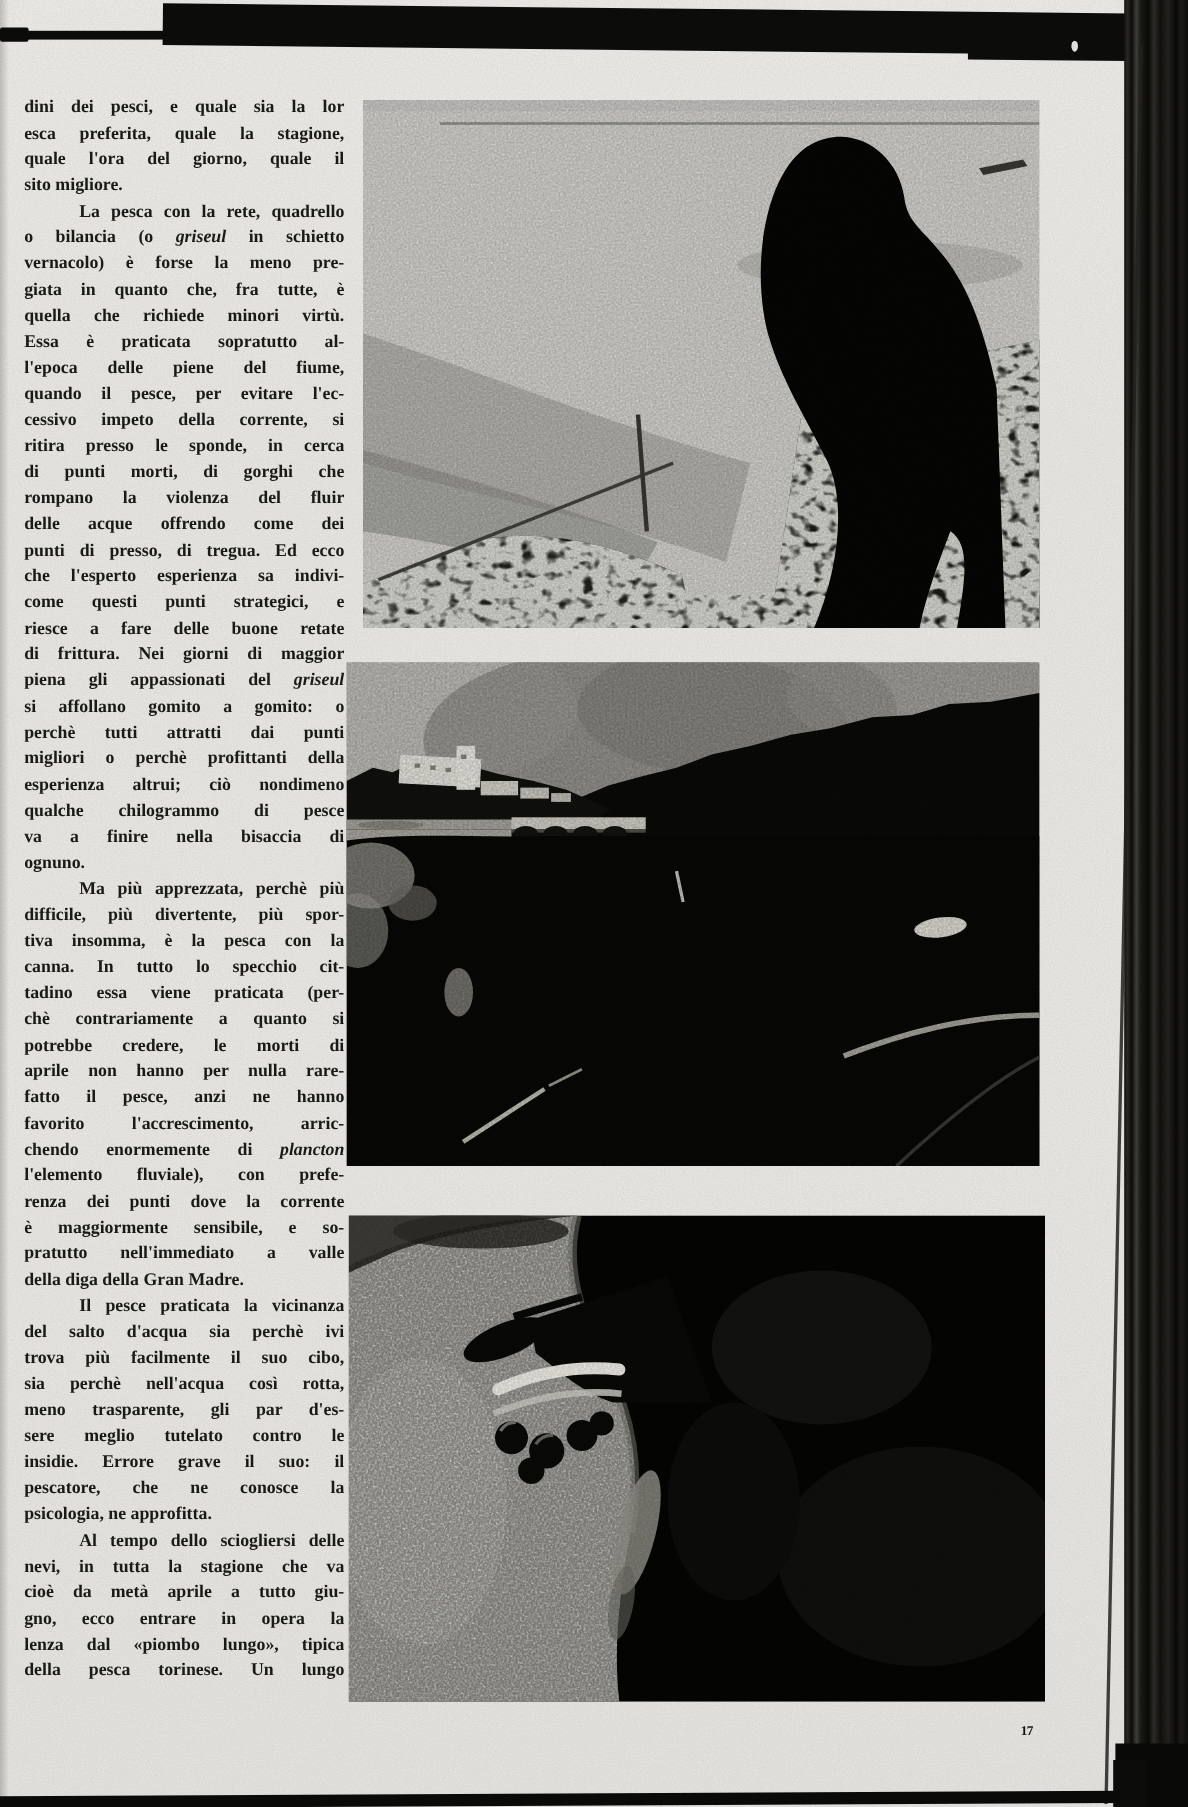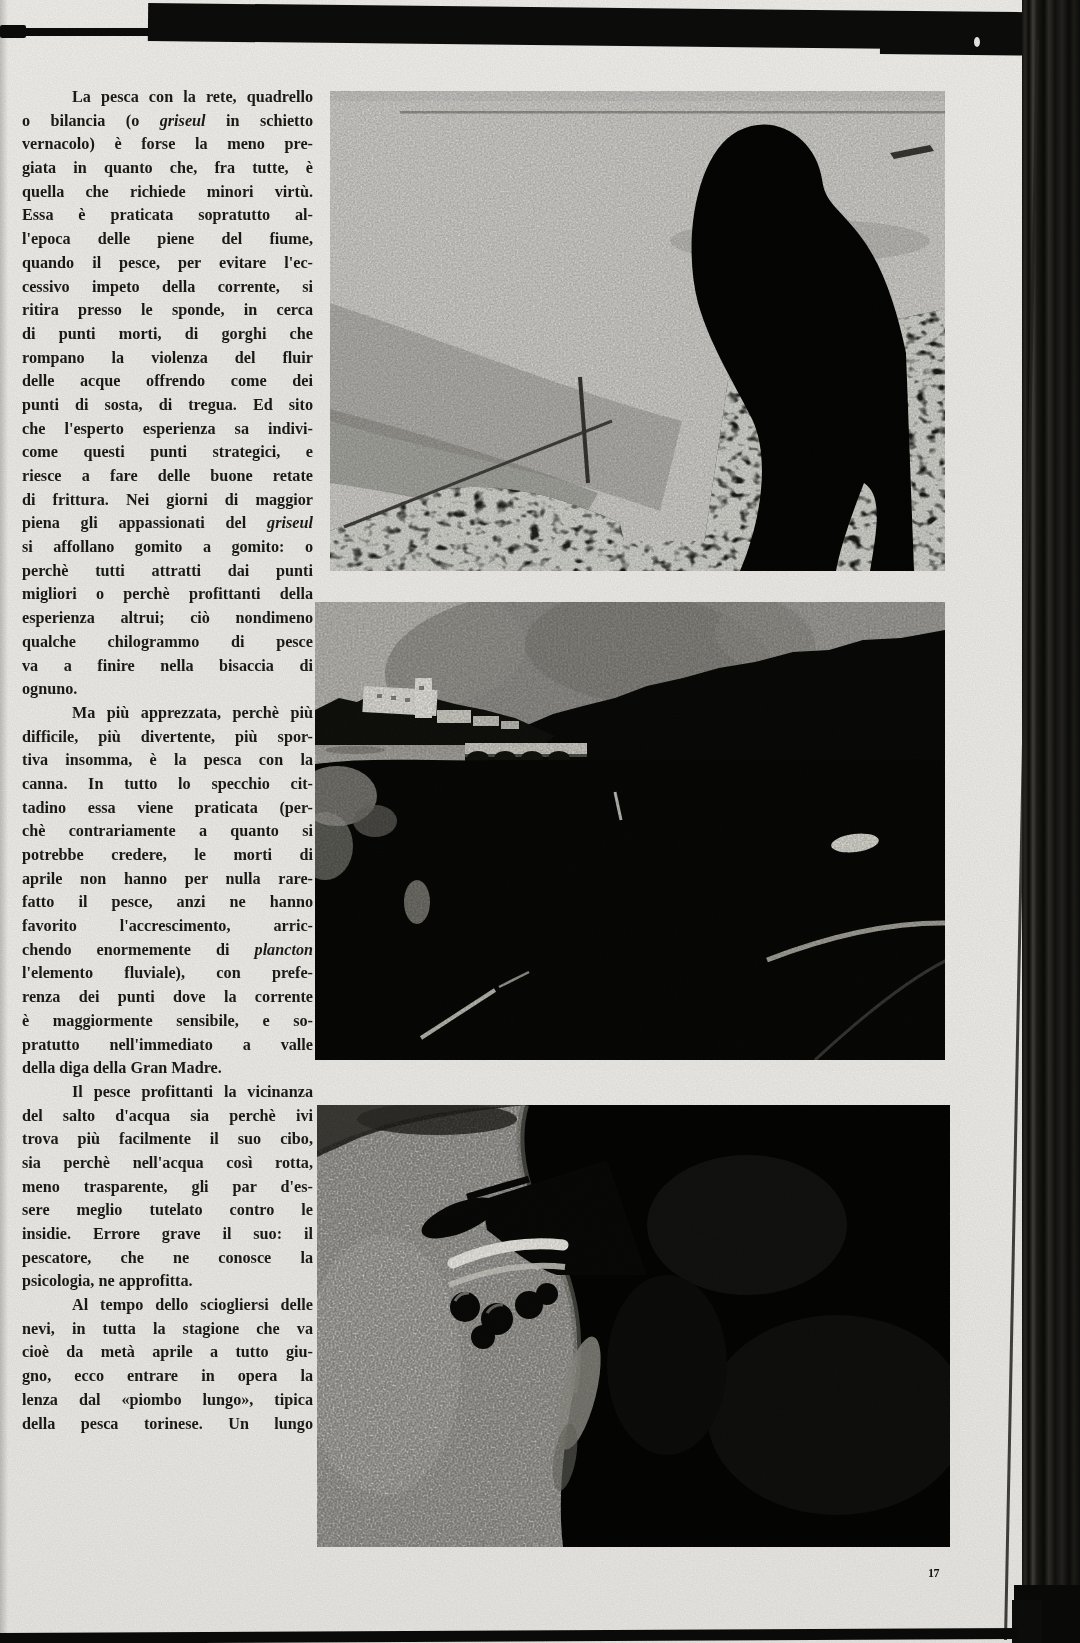--- a/index.html
+++ b/index.html
@@ -54,34 +54,40 @@
   <div class="topbar-thick"></div>
   <div class="topbar-dot"></div>
   <div class="edge-band"></div>
   <div class="edge-line"></div>
   <div class="corner-block-a"></div>
   <div class="corner-block-b"></div>
   <div class="bottom-bar"></div>
 
   <div class="text-col">
       <div class="para">
+        <div class="line">dini dei pesci, e quale sia la lor</div>
+        <div class="line">esca preferita, quale la stagione,</div>
+        <div class="line">quale l'ora del giorno, quale il</div>
+        <div class="line flush">sito migliore.</div>
+      </div>
+      <div class="para">
         <div class="line first">La pesca con la rete, quadrello</div>
         <div class="line">o bilancia (o <i>griseul</i> in schietto</div>
         <div class="line">vernacolo) è forse la meno pre-</div>
         <div class="line">giata in quanto che, fra tutte, è</div>
         <div class="line">quella che richiede minori virtù.</div>
         <div class="line">Essa è praticata sopratutto al-</div>
         <div class="line">l'epoca delle piene del fiume,</div>
         <div class="line">quando il pesce, per evitare l'ec-</div>
         <div class="line">cessivo impeto della corrente, si</div>
         <div class="line">ritira presso le sponde, in cerca</div>
         <div class="line">di punti morti, di gorghi che</div>
         <div class="line">rompano la violenza del fluir</div>
         <div class="line">delle acque offrendo come dei</div>
-        <div class="line">punti di sosta, di tregua. Ed sito</div>
+        <div class="line">punti di presso, di tregua. Ed ecco</div>
         <div class="line">che l'esperto esperienza sa indivi-</div>
         <div class="line">come questi punti strategici, e</div>
         <div class="line">riesce a fare delle buone retate</div>
         <div class="line">di frittura. Nei giorni di maggior</div>
         <div class="line">piena gli appassionati del <i>griseul</i></div>
         <div class="line">si affollano gomito a gomito: o</div>
         <div class="line">perchè tutti attratti dai punti</div>
         <div class="line">migliori o perchè profittanti della</div>
         <div class="line">esperienza altrui; ciò nondimeno</div>
         <div class="line">qualche chilogrammo di pesce</div>
@@ -100,21 +106,21 @@
         <div class="line">fatto il pesce, anzi ne hanno</div>
         <div class="line">favorito l'accrescimento, arric-</div>
         <div class="line">chendo enormemente di <i>plancton</i></div>
         <div class="line">l'elemento fluviale), con prefe-</div>
         <div class="line">renza dei punti dove la corrente</div>
         <div class="line">è maggiormente sensibile, e so-</div>
         <div class="line">pratutto nell'immediato a valle</div>
         <div class="line flush">della diga della Gran Madre.</div>
       </div>
       <div class="para">
-        <div class="line first">Il pesce profittanti la vicinanza</div>
+        <div class="line first">Il pesce praticata la vicinanza</div>
         <div class="line">del salto d'acqua sia perchè ivi</div>
         <div class="line">trova più facilmente il suo cibo,</div>
         <div class="line">sia perchè nell'acqua così rotta,</div>
         <div class="line">meno trasparente, gli par d'es-</div>
         <div class="line">sere meglio tutelato contro le</div>
         <div class="line">insidie. Errore grave il suo: il</div>
         <div class="line">pescatore, che ne conosce la</div>
         <div class="line flush">psicologia, ne approfitta.</div>
       </div>
       <div class="para">

